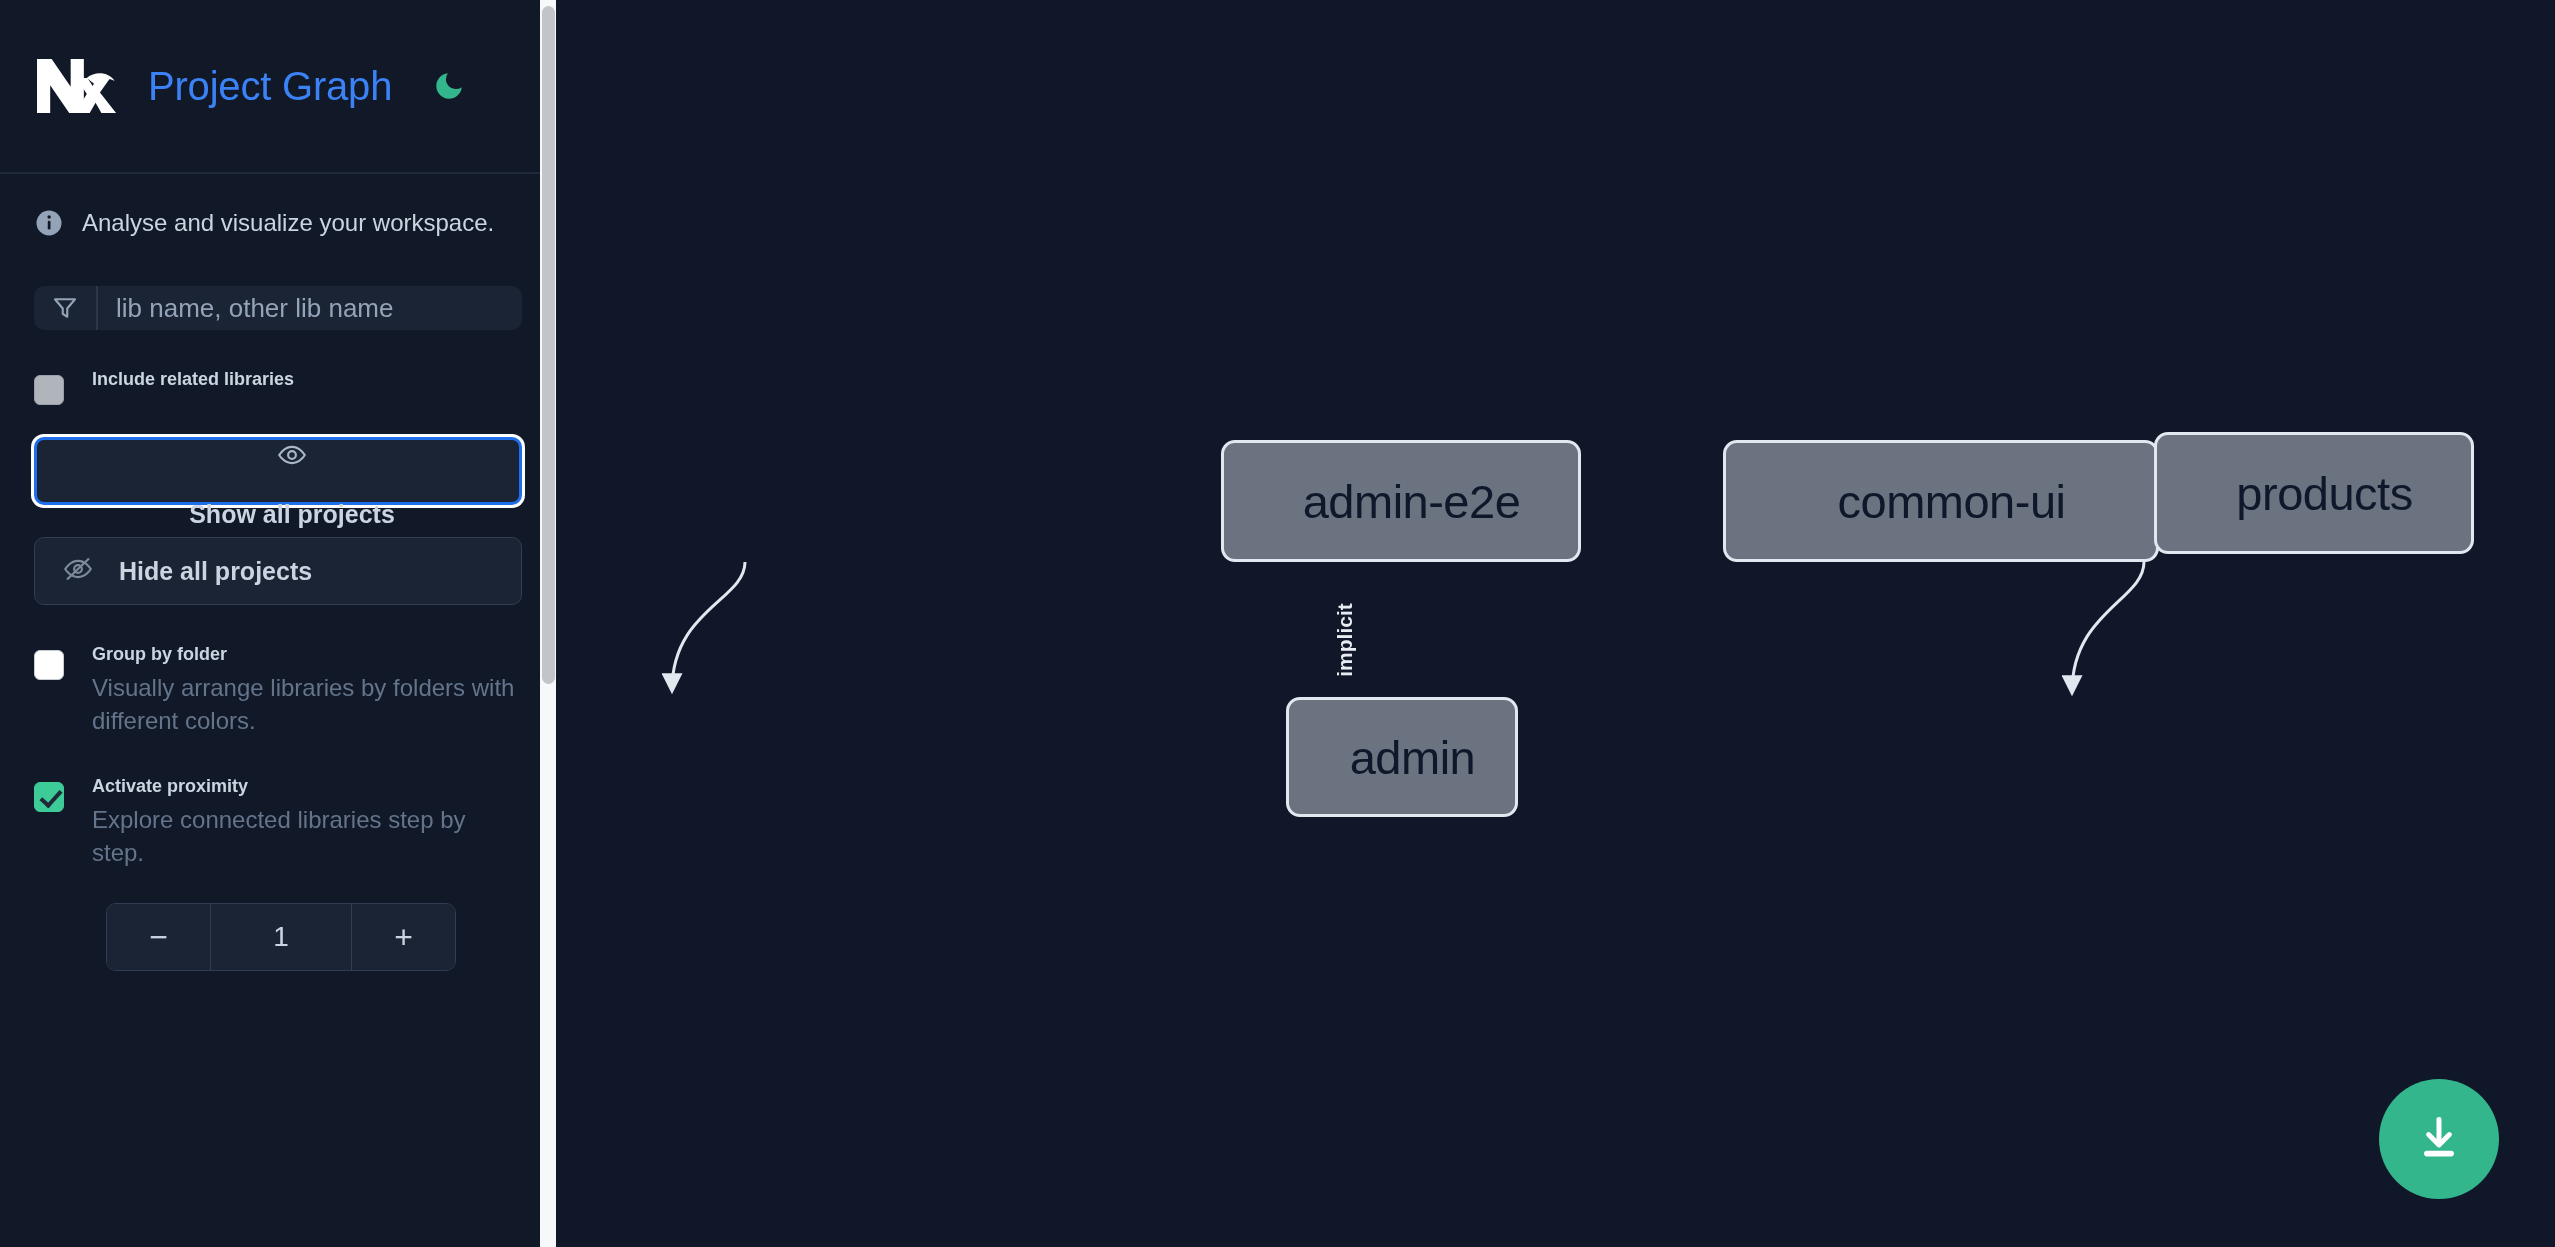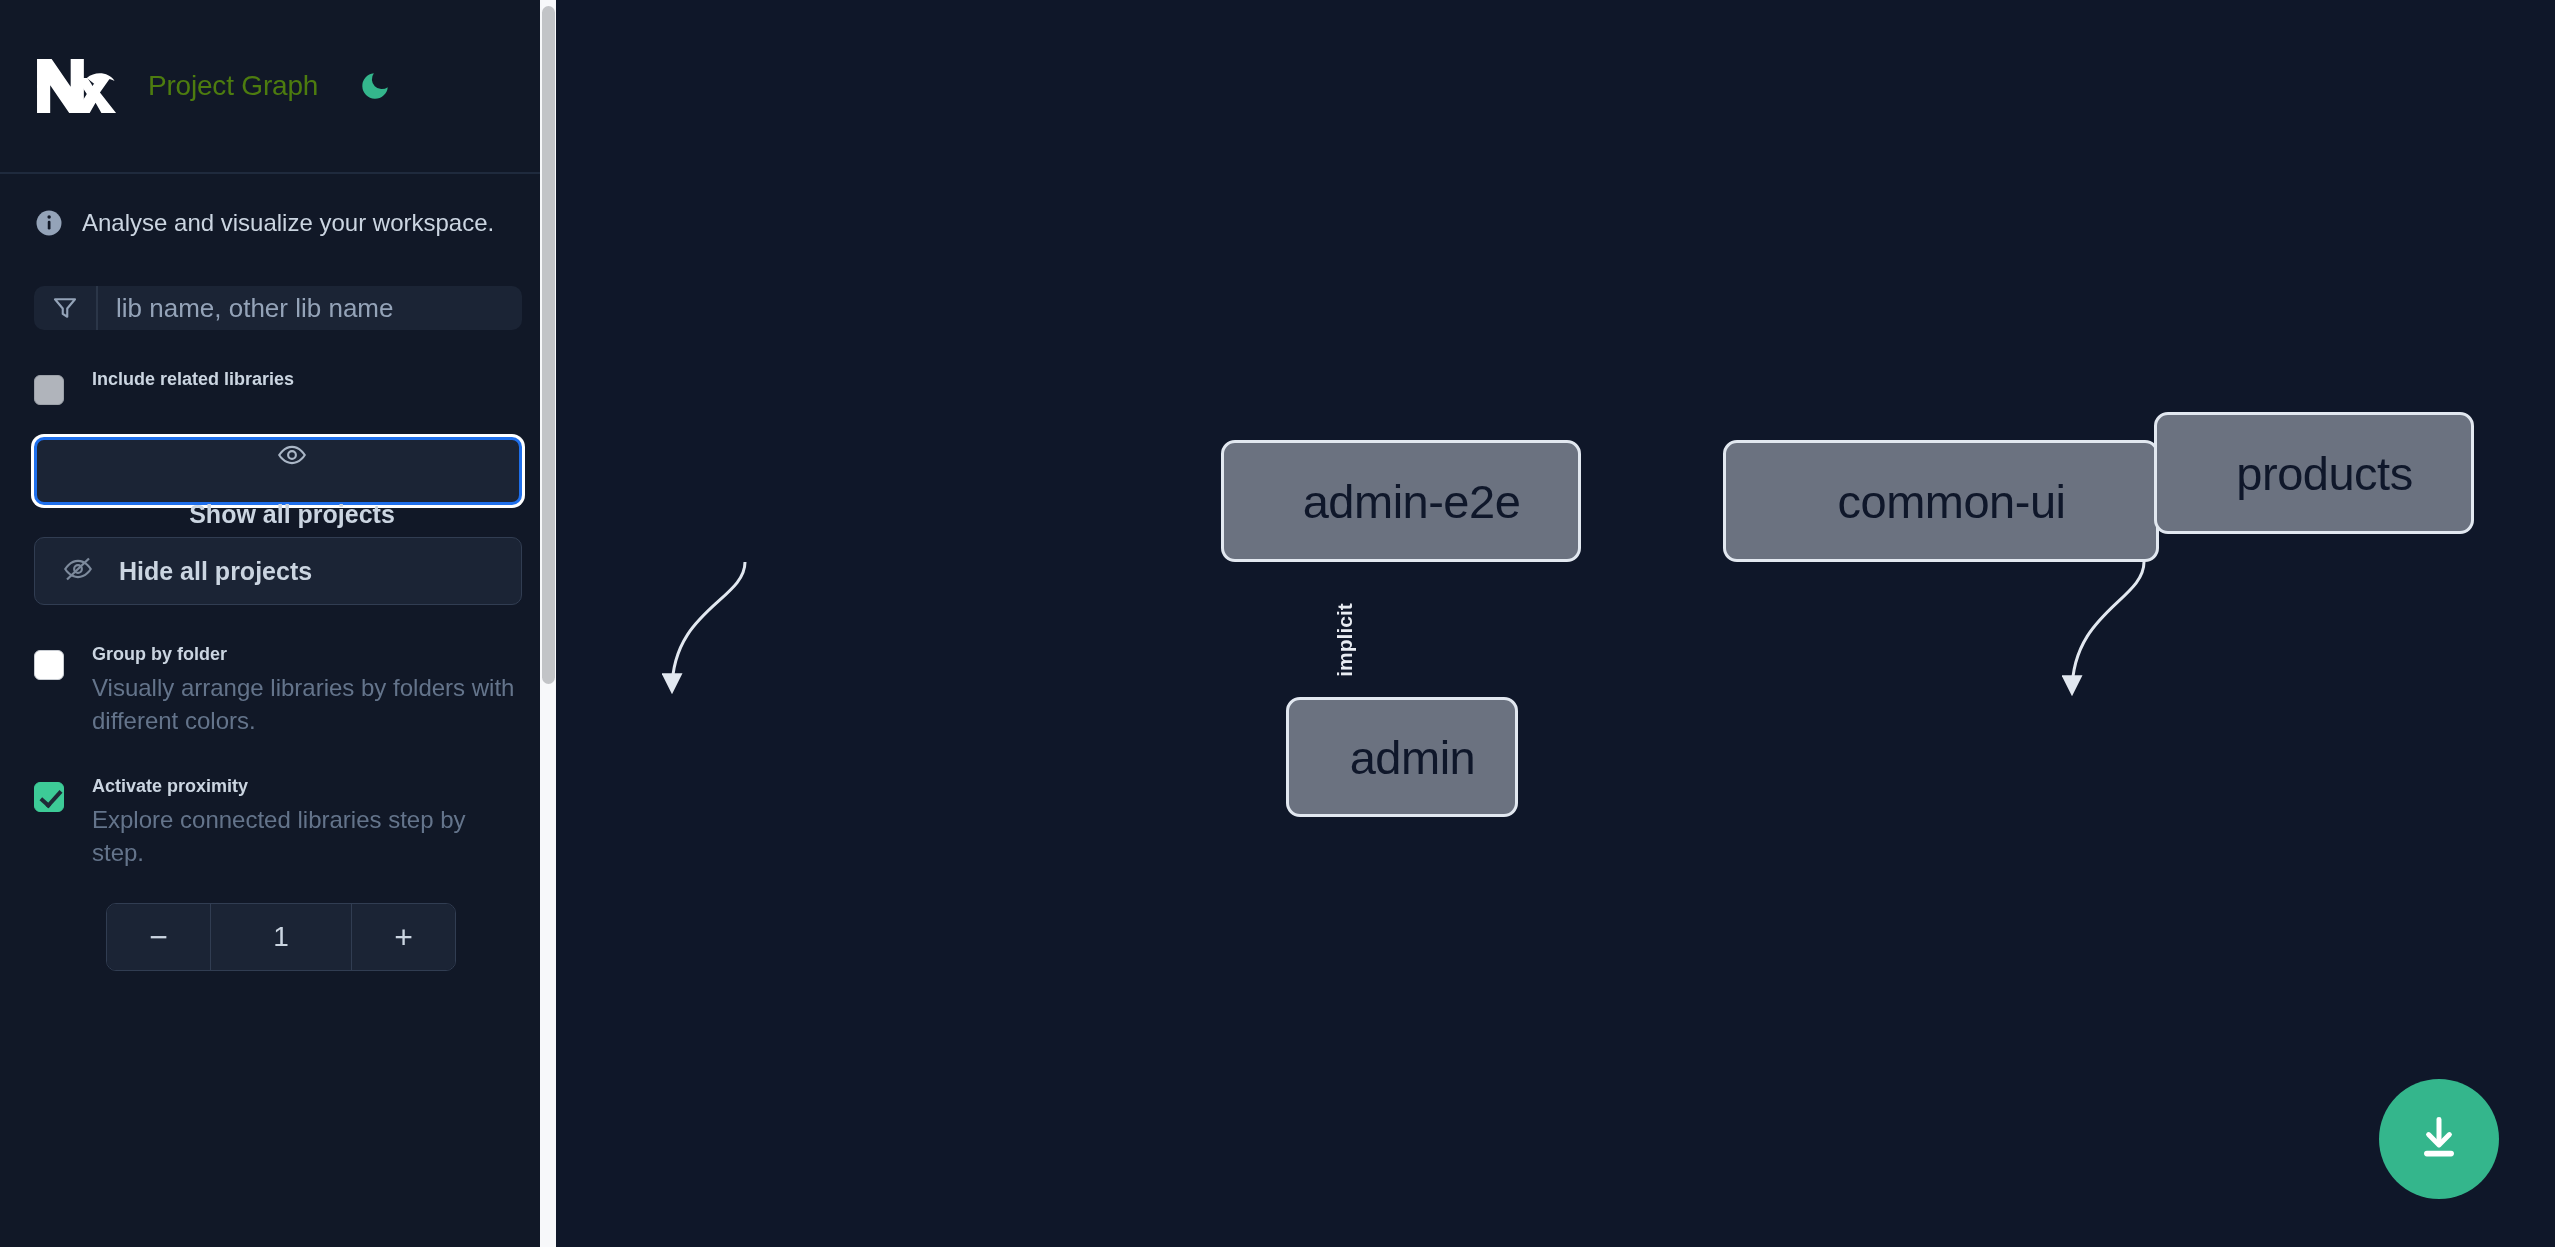--- a/index.html
+++ b/index.html
@@ -20,21 +20,21 @@
     overflow: hidden;
   }
   .sidebar-header {
     height: 174px;
     display: flex; align-items: center;
     padding: 0 34px;
     border-bottom: 2px solid #1f2a3d;
   }
   .logo { width: 88px; height: 60px; flex: 0 0 88px; margin-right: 26px; }
   .app-title {
-    font-size: 28px; font-weight: 400; color: #4d7c0f;
+    font-size: 40px; font-weight: 400; color: #3b82f6;
     letter-spacing: -0.2px; white-space: nowrap;
   }
   .theme-toggle {
     margin-left: 36px; width: 42px; height: 42px;
     display: flex; align-items: center; justify-content: center;
     cursor: pointer;
   }
 
   .sidebar-body { padding: 0 34px; }
 
@@ -300,21 +300,21 @@
         </marker>
       </defs>
 
       <path d="M 253 122 C 253 160 180 170 180 250" transform="translate(-64,440)" fill="none" stroke="#e2e8f0" stroke-width="3" marker-end="url(#arrow)"></path>
 
       <path d="M 1588 562 C 1588 600 1516 612 1516 692" fill="none" stroke="#e2e8f0" stroke-width="3" marker-end="url(#arrow)"></path>
     </svg>
 
     <div class="node" style="left:665px; top:440px; width:360px; height:122px;">admin-e2e</div>
     <div class="node" style="left:1122px; top:440px; width:436px; height:122px;margin-left:45px;">common-ui</div>
-    <div class="node" style="left:1598px; top:412px; width:320px; height:122px;">products</div>
+    <div class="node" style="left:1598px; top:432px; width:320px; height:122px;">products</div>
 
     <div class="node" style="left:730px; top:697px; width:232px; height:120px;">admin</div>
 
     <div class="edge-label" style="left:752px; top:628px;">implicit</div>
 
     <button class="fab">
       <span>
         <svg viewBox="0 0 24 24" width="52" height="52" aria-hidden="true">
           <path d="M12 3.5v11" stroke="#ffffff" stroke-width="2.3" stroke-linecap="round" fill="none"></path>
           <path d="M7.2 10.4L12 15.2l4.8-4.8" stroke="#ffffff" stroke-width="2.3" stroke-linecap="round" stroke-linejoin="round" fill="none"></path>

